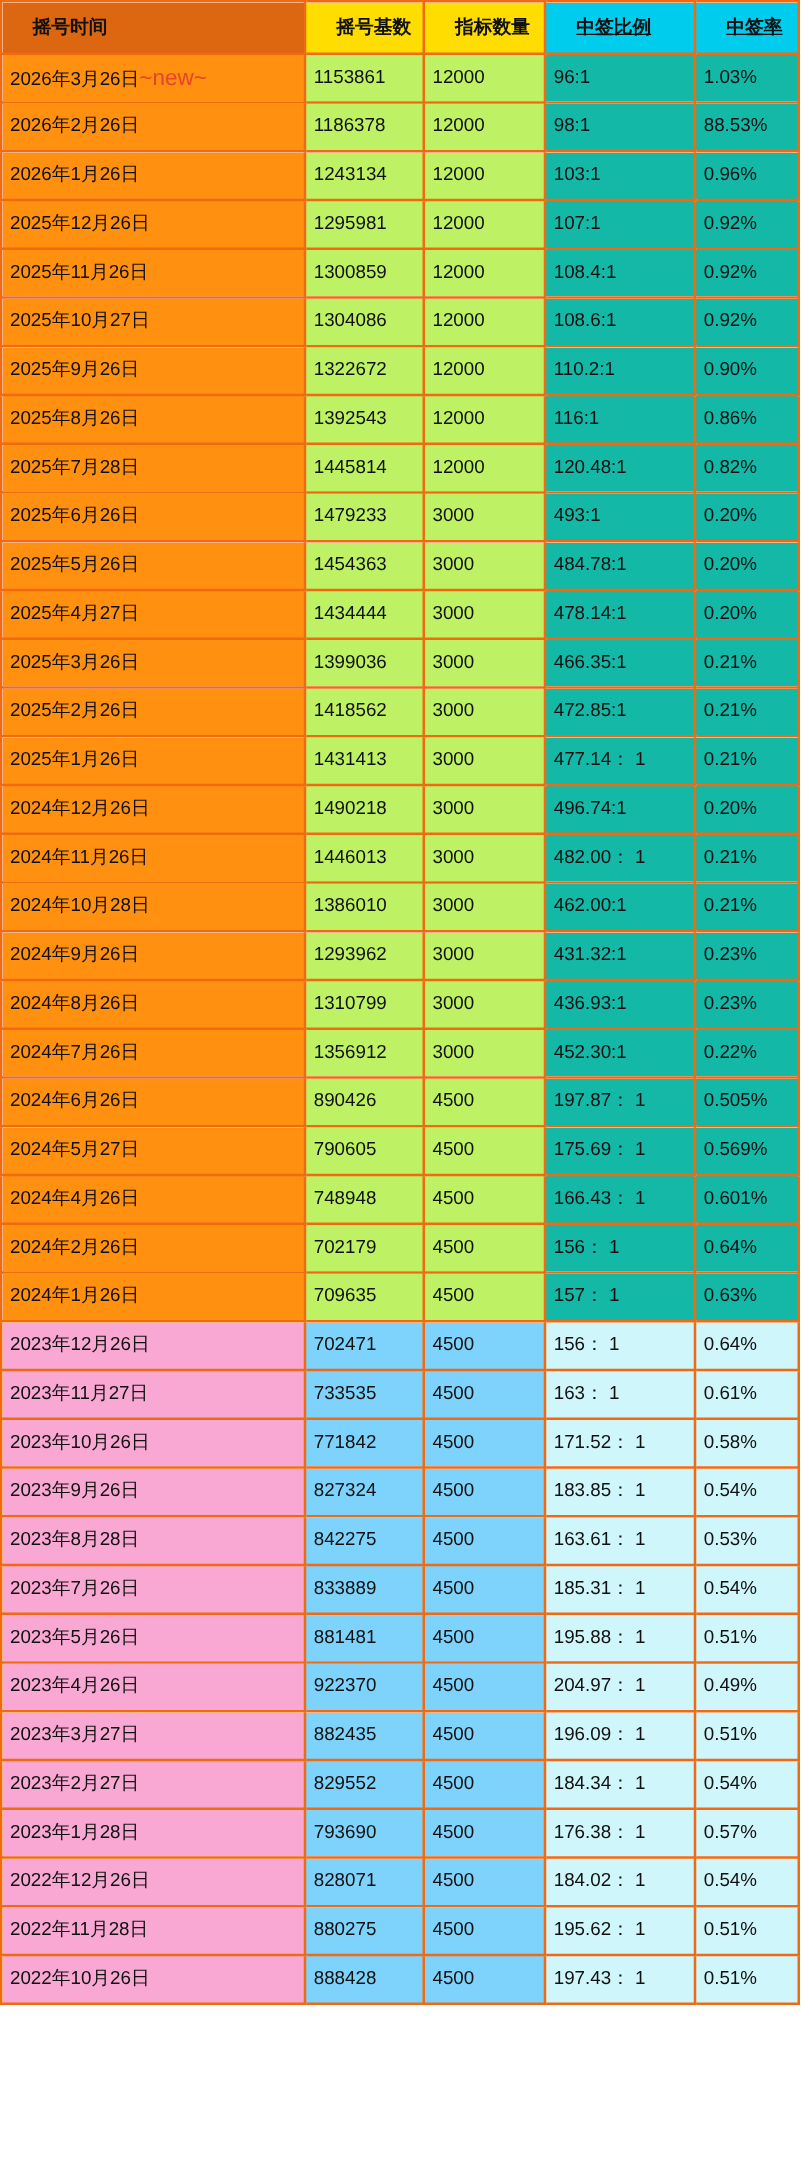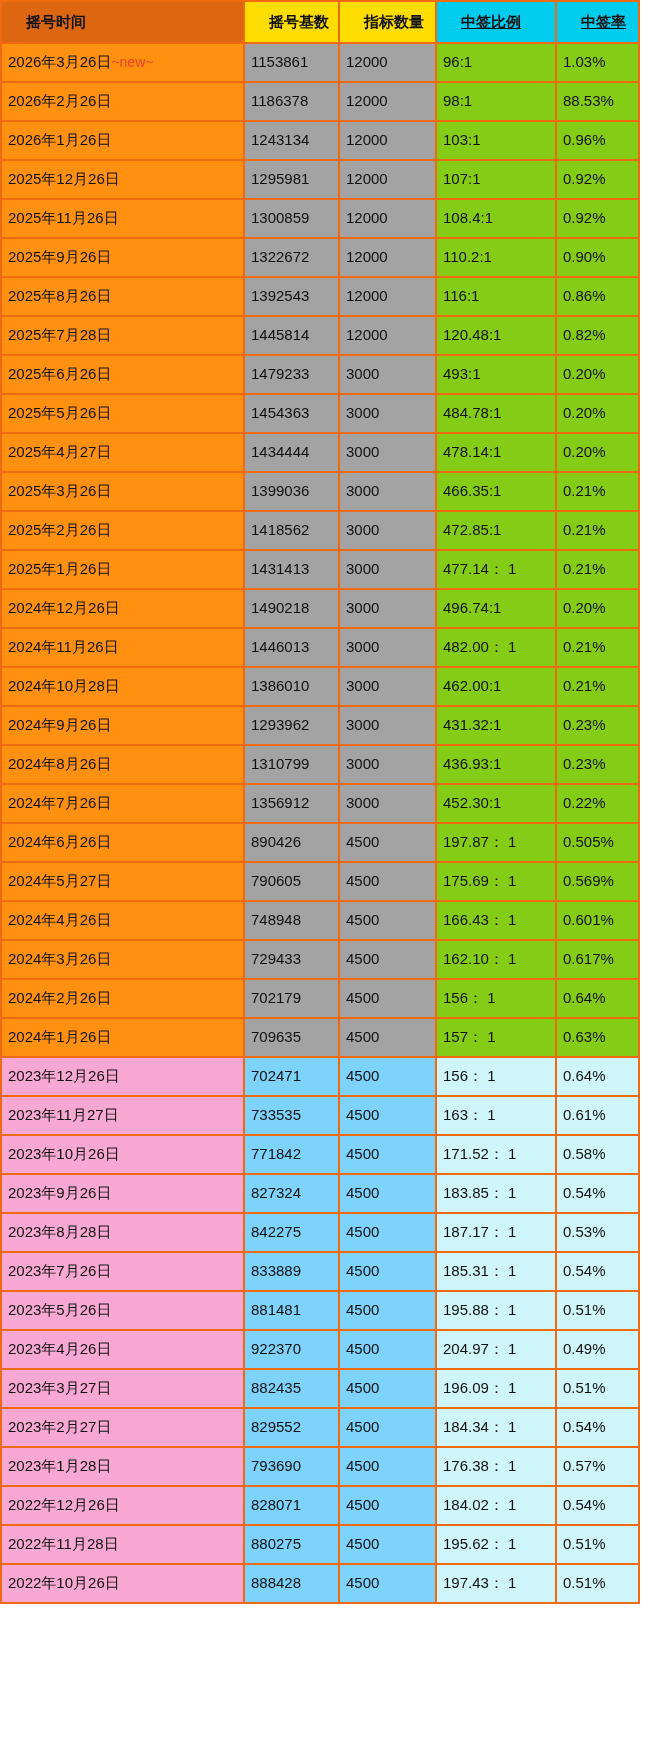--- a/index.html
+++ b/index.html
@@ -48,34 +48,34 @@
   }
 
   
   th.hd-date  { background: #DD6611; }
   th.hd-yellow{ background: #FFDD00; }
   th.hd-cyan  { background: #00CCEE; text-decoration: underline; }
 
   
   tr.tier-strong td.col-date  { background: #FF9010; }
   tr.tier-strong td.col-base,
-  tr.tier-strong td.col-quota { background: #a3a3a3; }
+  tr.tier-strong td.col-quota { background: #bef264; }
   tr.tier-strong td.col-ratio,
-  tr.tier-strong td.col-rate  { background: #84cc16; }
+  tr.tier-strong td.col-rate  { background: #14b8a6; }
 
   
   tr.tier-pale td.col-date  { background: #f9a8d4; }
   tr.tier-pale td.col-base,
   tr.tier-pale td.col-quota { background: #7dd3fc; }
   tr.tier-pale td.col-ratio,
   tr.tier-pale td.col-rate  { background: #CFF6FA; }
 
   .new-tag {
     color: #E8442A;
-    font-size: 14px;
+    font-size: 18px;
   }
 </style>
 </head>
 <body>
 
 <table id="lottery-table">
   <colgroup>
     <col class="c-date">
       <col class="c-base">
       <col class="c-quota">
@@ -121,20 +121,27 @@
         <td class="col-rate">0.92%</td>
       </tr>
       <tr class="tier-strong">
         <td class="col-date">2025年11月26日</td>
         <td class="col-base">1300859</td>
         <td class="col-quota">12000</td>
         <td class="col-ratio">108.4:1</td>
         <td class="col-rate">0.92%</td>
       </tr>
       <tr class="tier-strong">
+        <td class="col-date">2025年10月27日</td>
+        <td class="col-base">1304086</td>
+        <td class="col-quota">12000</td>
+        <td class="col-ratio">108.6:1</td>
+        <td class="col-rate">0.92%</td>
+      </tr>
+      <tr class="tier-strong">
         <td class="col-date">2025年9月26日</td>
         <td class="col-base">1322672</td>
         <td class="col-quota">12000</td>
         <td class="col-ratio">110.2:1</td>
         <td class="col-rate">0.90%</td>
       </tr>
       <tr class="tier-strong">
         <td class="col-date">2025年8月26日</td>
         <td class="col-base">1392543</td>
         <td class="col-quota">12000</td>
@@ -247,27 +254,20 @@
         <td class="col-rate">0.569%</td>
       </tr>
       <tr class="tier-strong">
         <td class="col-date">2024年4月26日</td>
         <td class="col-base">748948</td>
         <td class="col-quota">4500</td>
         <td class="col-ratio">166.43： 1</td>
         <td class="col-rate">0.601%</td>
       </tr>
       <tr class="tier-strong">
-        <td class="col-date">2024年3月26日</td>
-        <td class="col-base">729433</td>
-        <td class="col-quota">4500</td>
-        <td class="col-ratio">162.10： 1</td>
-        <td class="col-rate">0.617%</td>
-      </tr>
-      <tr class="tier-strong">
         <td class="col-date">2024年2月26日</td>
         <td class="col-base">702179</td>
         <td class="col-quota">4500</td>
         <td class="col-ratio">156： 1</td>
         <td class="col-rate">0.64%</td>
       </tr>
       <tr class="tier-strong">
         <td class="col-date">2024年1月26日</td>
         <td class="col-base">709635</td>
         <td class="col-quota">4500</td>
@@ -299,21 +299,21 @@
         <td class="col-date">2023年9月26日</td>
         <td class="col-base">827324</td>
         <td class="col-quota">4500</td>
         <td class="col-ratio">183.85： 1</td>
         <td class="col-rate">0.54%</td>
       </tr>
       <tr class="tier-pale">
         <td class="col-date">2023年8月28日</td>
         <td class="col-base">842275</td>
         <td class="col-quota">4500</td>
-        <td class="col-ratio">187.17： 1</td>
+        <td class="col-ratio">163.61： 1</td>
         <td class="col-rate">0.53%</td>
       </tr>
       <tr class="tier-pale">
         <td class="col-date">2023年7月26日</td>
         <td class="col-base">833889</td>
         <td class="col-quota">4500</td>
         <td class="col-ratio">185.31： 1</td>
         <td class="col-rate">0.54%</td>
       </tr>
       <tr class="tier-pale">

